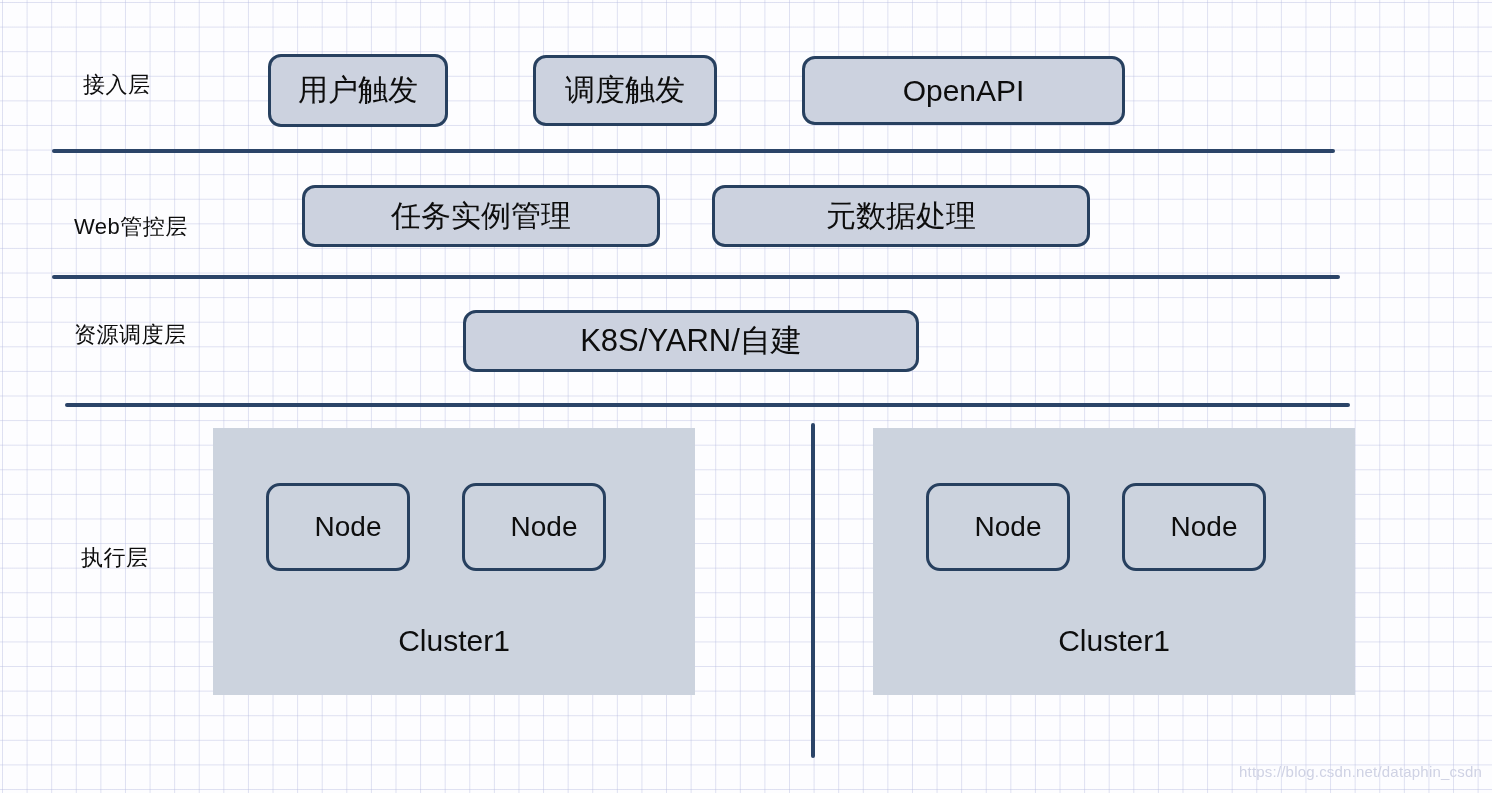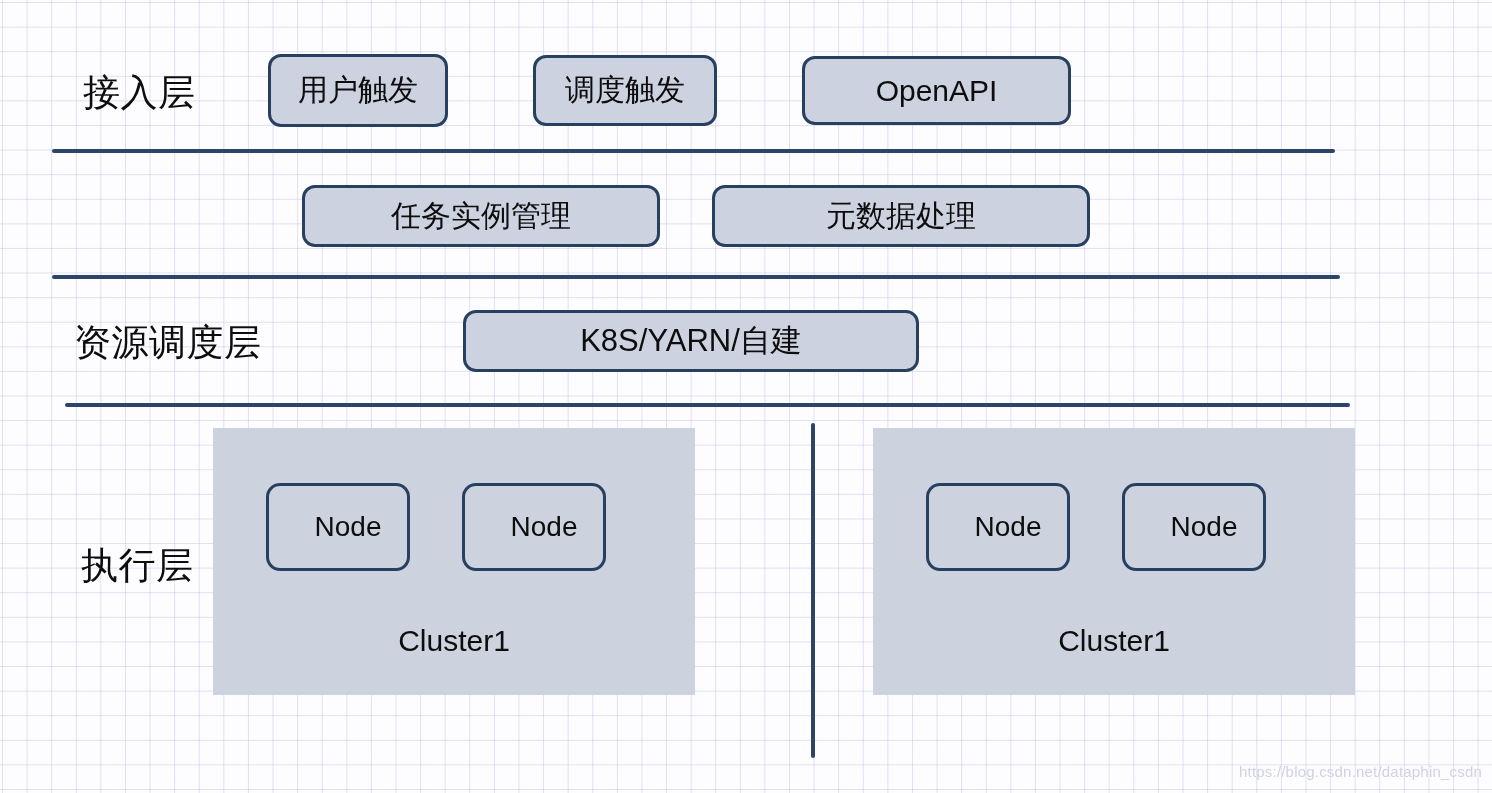--- a/index.html
+++ b/index.html
@@ -19,21 +19,21 @@
     background-size: 24.6px 24.6px;
     background-position: 2px 2px;
     overflow: hidden;
     font-family: "Liberation Sans", "DejaVu Sans", sans-serif;
   }
 
   
   .layer-label {
     position: absolute;
     color: #0d0d0d;
-    font-size: 37px;
+    font-size: 22px;
     line-height: 1.1;
     white-space: nowrap;
     letter-spacing: 0.5px;
   }
 
   
   .separator {
     position: absolute;
     height: 4px;
     background: #2b4468;
@@ -112,26 +112,27 @@
   <div class="layer-label" style="left:83px; top:73px;">接入层</div>
 
   <div class="rbox tier1" style="left:268px; top:54px; width:180px; height:73px;">
     <span>用户触发</span>
   </div>
 
   <div class="rbox tier1" style="left:533px; top:55px; width:184px; height:71px;">
     <span>调度触发</span>
   </div>
 
-  <div class="rbox tier1" style="left:802px; top:56px; width:269px; height:69px;text-align:center;">
+  <div class="rbox tier1" style="left:802px; top:56px; width:323px; height:69px;text-align:center;">
     <span>OpenAPI</span>
   </div>
 
   <div class="separator" style="left:52px; top:149px; width:1283px;"></div>
 
+  <div class="layer-label" style="left:74px; top:215px;">Web管控层</div>
 
   <div class="rbox tier2" style="left:302px; top:185px; width:358px; height:62px;">
     <span>任务实例管理</span>
   </div>
 
   <div class="rbox tier2" style="left:712px; top:185px; width:378px; height:62px;">
     <span>元数据处理</span>
   </div>
 
   <div class="separator" style="left:52px; top:275px; width:1288px;"></div>

